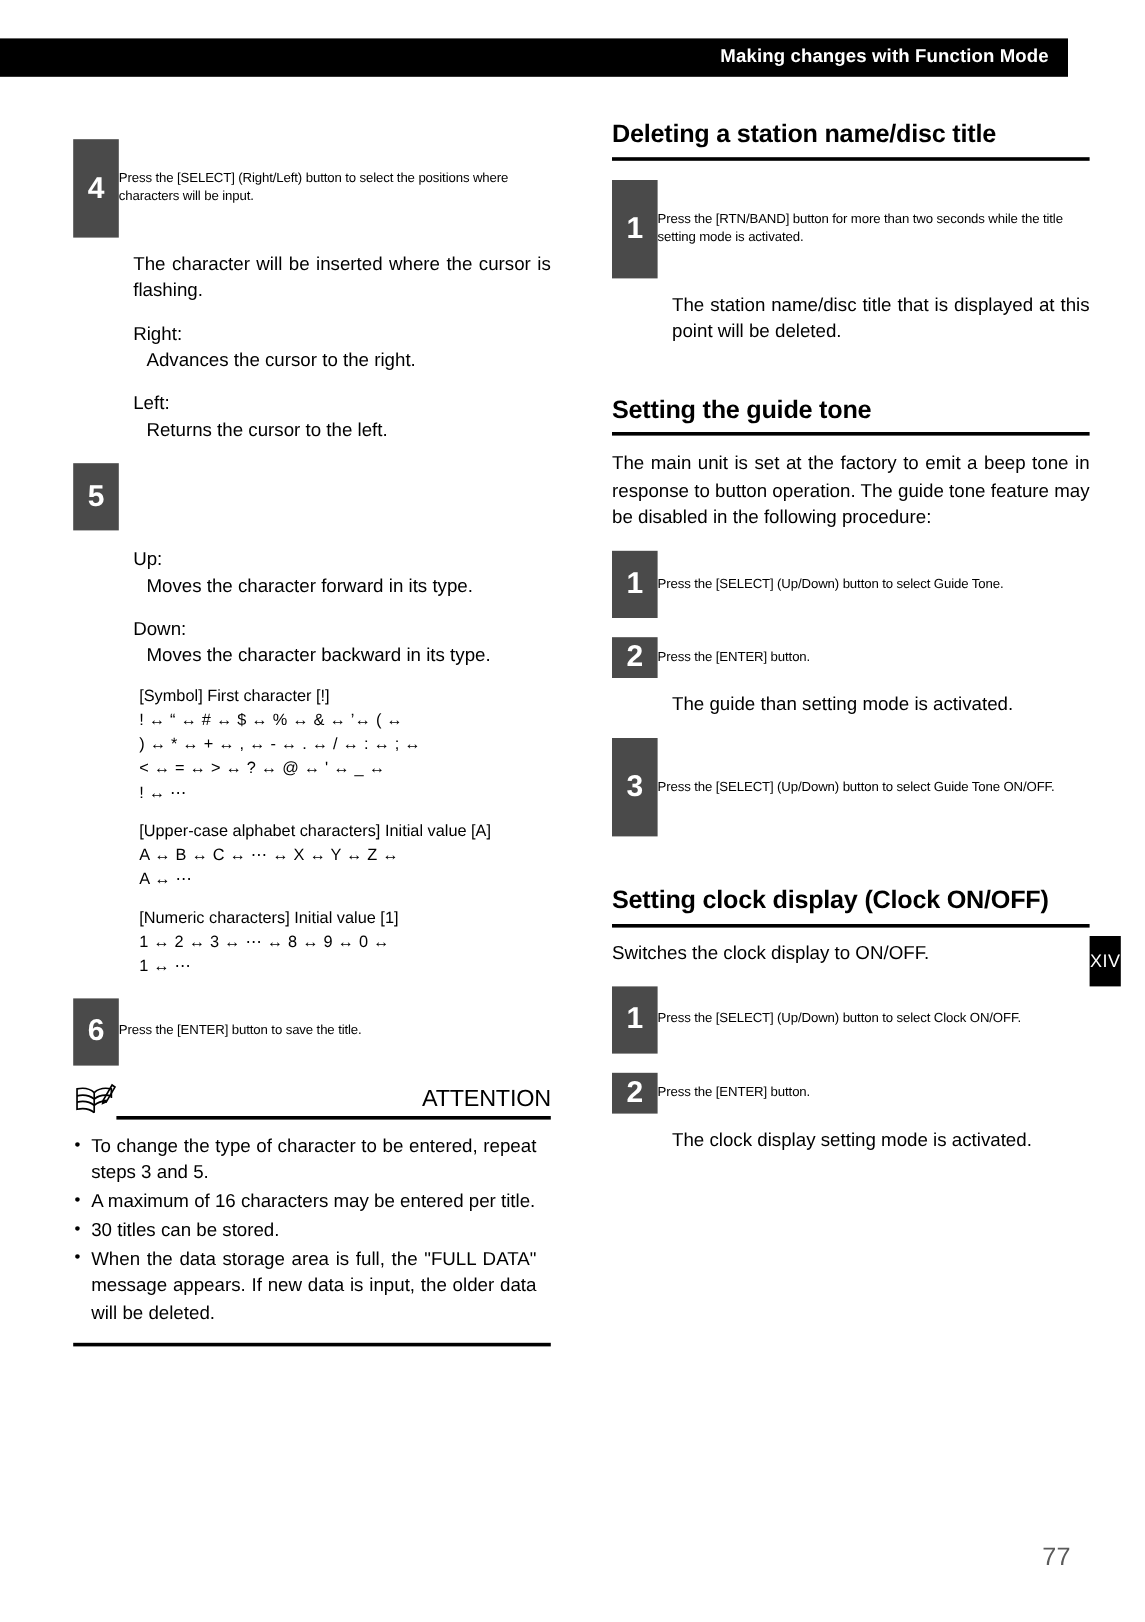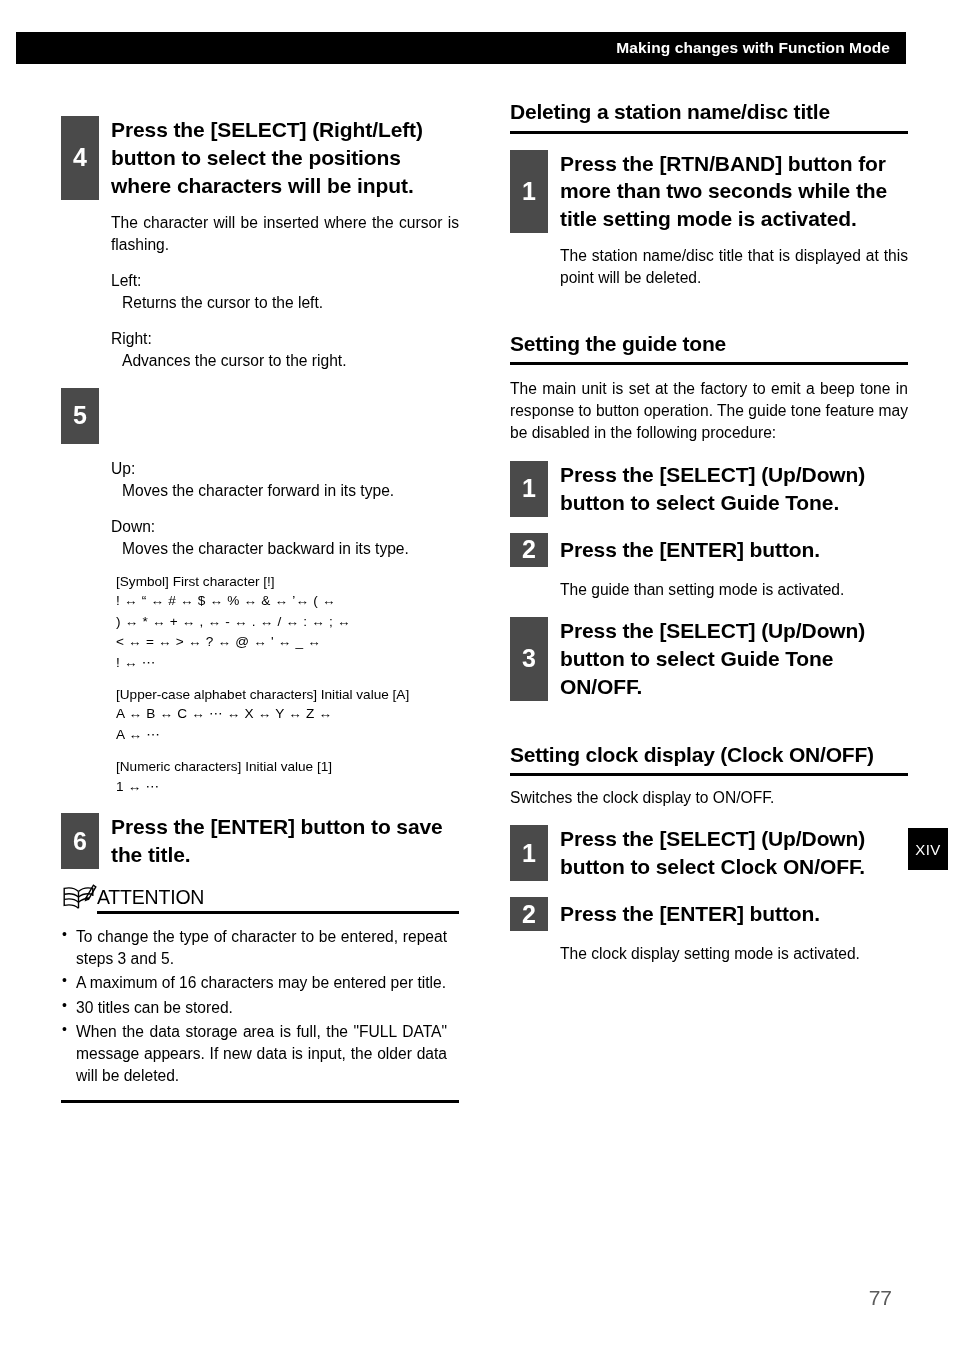--- a/index.html
+++ b/index.html
@@ -11,21 +11,21 @@
     width: 954px; height: 1352px;
     position: relative;
     font-family: "Liberation Sans", sans-serif;
     color: #000000;
     overflow: hidden;
   }
 
   
   .header-bar {
     position: absolute;
-    left: 16px; top: 32px;
+    left: 0; top: 32px;
     width: 890px; height: 32px;
     background: #000000;
     display: flex;
     align-items: center;
     justify-content: flex-end;
     padding-right: 16px;
   }
   .header-bar .header-title {
     color: #ffffff;
     font-size: 15.5px;
@@ -85,23 +85,22 @@
     font-weight: bold;
     display: flex;
     align-items: center;
     justify-content: center;
     line-height: 1;
   }
   .step-badge.h2 { min-height: 56px; }
   .step-badge.h3 { min-height: 82px; }
   .step-badge.h1 { min-height: 34px; }
   .step-text {
-    padding-left: 12px;
-    font-size: 21px;
-    font-weight: bold;
+    font-size: 11px;
+    font-weight: normal;
     line-height: 1.33;
     letter-spacing: -0.1px;
     align-self: center;
   }
   .step-body {
     margin: 12px 0 0 50px;
     font-size: 15.6px;
     line-height: 1.42;
     text-align: justify;
   }
@@ -148,20 +147,21 @@
   }
   .attn-label-wrap {
     flex: 1 1 auto;
     display: flex;
     flex-direction: column;
   }
   .attn-label {
     font-size: 19.5px;
     line-height: 1.08;
     letter-spacing: -0.2px;
+    text-align: right;
   }
   .attn-rule {
     border-bottom: 3px solid #000000;
     margin-top: 3px;
   }
   ul.attn-list {
     list-style: none;
     margin: 12px 12px 0 0;
     padding: 0;
   }
@@ -181,29 +181,28 @@
   }
   .attn-bottom-rule {
     border-bottom: 3px solid #000000;
     margin-top: 13px;
   }
 
   
   .side-tab {
     position: absolute;
     left: 908px; top: 780px;
-    width: 40px; height: 42px;
+    width: 26px; height: 42px;
     background: #000000;
     color: #ffffff;
     font-size: 15px;
     display: flex;
     align-items: center;
     justify-content: center;
     letter-spacing: 0.4px;
-    margin-top: 48px;
   }
 
   
   .folio {
     position: absolute;
     right: 62px; bottom: 42px;
     font-size: 21px;
     color: #5b5b5b;
     font-weight: normal;
   }
@@ -217,26 +216,26 @@
 
 <div class="col col-left">
 
   <div class="step">
     <div class="step-badge h3">4</div>
     <div class="step-text">Press the [SELECT] (Right/Left) button to select the positions where characters will be input.</div>
   </div>
   <div class="step-body">The character will be inserted where the cursor is flashing.</div>
 
   <div class="defblock">
+    <div class="defterm">Right:</div>
+    <div class="defdesc">Advances the cursor to the right.</div>
+  </div>
+  <div class="defblock">
     <div class="defterm">Left:</div>
     <div class="defdesc">Returns the cursor to the left.</div>
-  </div>
-  <div class="defblock">
-    <div class="defterm">Right:</div>
-    <div class="defdesc">Advances the cursor to the right.</div>
   </div>
 
   <div class="step">
     <div class="step-badge h2">5</div>
   </div>
 
   <div class="defblock">
     <div class="defterm">Up:</div>
     <div class="defdesc">Moves the character forward in its type.</div>
   </div>
@@ -254,20 +253,21 @@
   </div>
 
   <div class="chargroup">
     <div class="gl">[Upper-case alphabet characters] Initial value [A]</div>
     <div class="seq">A ↔ B ↔ C ↔ ⋯ ↔ X ↔ Y ↔ Z ↔</div>
     <div class="seq">A ↔ ⋯</div>
   </div>
 
   <div class="chargroup">
     <div class="gl">[Numeric characters] Initial value [1]</div>
+    <div class="seq">1 ↔ 2 ↔ 3 ↔ ⋯ ↔ 8 ↔ 9 ↔ 0 ↔</div>
     <div class="seq">1 ↔ ⋯</div>
   </div>
 
   <div class="step">
     <div class="step-badge h2">6</div>
     <div class="step-text">Press the [ENTER] button to save the title.</div>
   </div>
 
   <div class="attention">
     <div class="attention-head">

